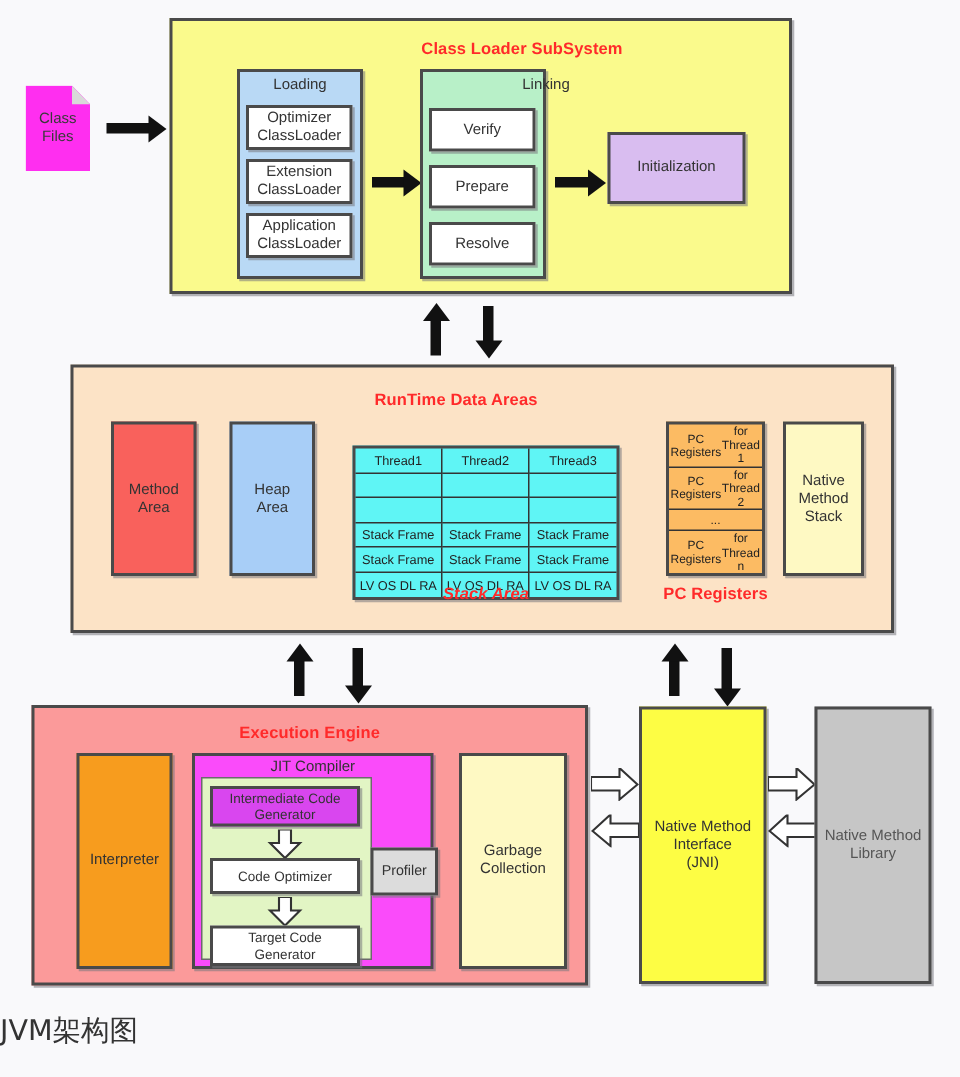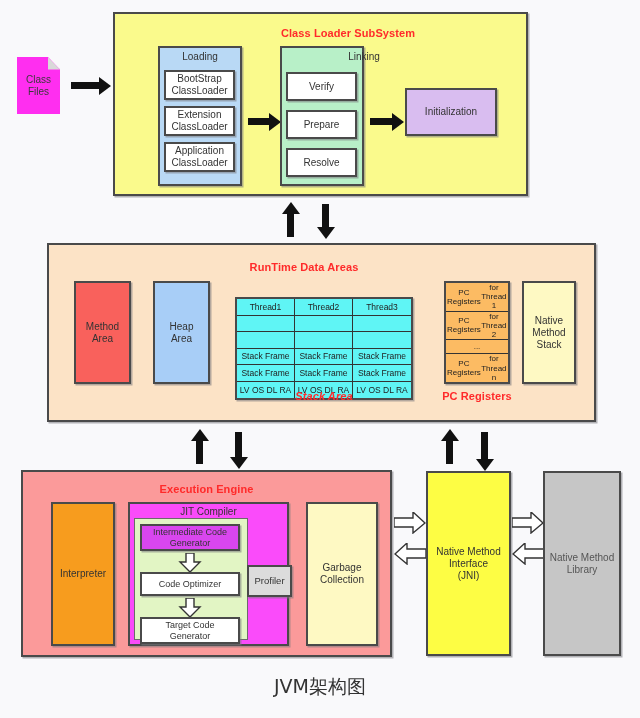--- a/index.html
+++ b/index.html
@@ -103,42 +103,42 @@
   #pc-reg > div{
     flex:1;border-bottom:1px solid #333;
     display:flex;align-items:center;justify-content:center;
     text-align:center;font-size:8px;line-height:1.15;color:#222;
     padding:0 1px;
   }
   #pc-reg > div:last-child{border-bottom:none;}
 
   .caption{
     position:absolute;left:0;right:0;top:674px;
-    text-align:center;font-size:19px;color:#333;
+    font-size:19px;color:#333;
     font-family:"DejaVu Sans","Liberation Sans",sans-serif;
   }
 </style>
 </head>
 <body>
 
 <div class="box" id="class-files">
   <div id="class-files-fold"></div>
   <span>Class</span>
   <span>Files</span>
 </div>
 
 <div class="arr-r" style="left:71px;top:82px;width:29px;"></div>
 
 <div class="box" id="cls-sub" style="background: rgb(250, 250, 140);"></div>
 <div class="sect-title" style="top:27px;left:113px;width:470px;">Class Loader SubSystem</div>
 
 <div class="box" style="left:158px;top:46px;width:84px;height:140px;background:#b9d9f5;display:block;"></div>
 <div class="sub-title" style="top:51px;left:158px;width:84px;">Loading</div>
 <div class="box" style="left:164px;top:70px;width:71px;height:30px;background:#ffffff;flex-direction:column;">
-  <span>BootStrap</span>
+  <span>Optimizer</span>
   <span>ClassLoader</span>
 </div>
 <div class="box" style="left:164px;top:106px;width:71px;height:30px;background:#ffffff;flex-direction:column;">
   <span>Extension</span>
   <span>ClassLoader</span>
 </div>
 <div class="box" style="left:164px;top:142px;width:71px;height:30px;background:#ffffff;flex-direction:column;">
   <span>Application</span>
   <span>ClassLoader</span>
 </div>

